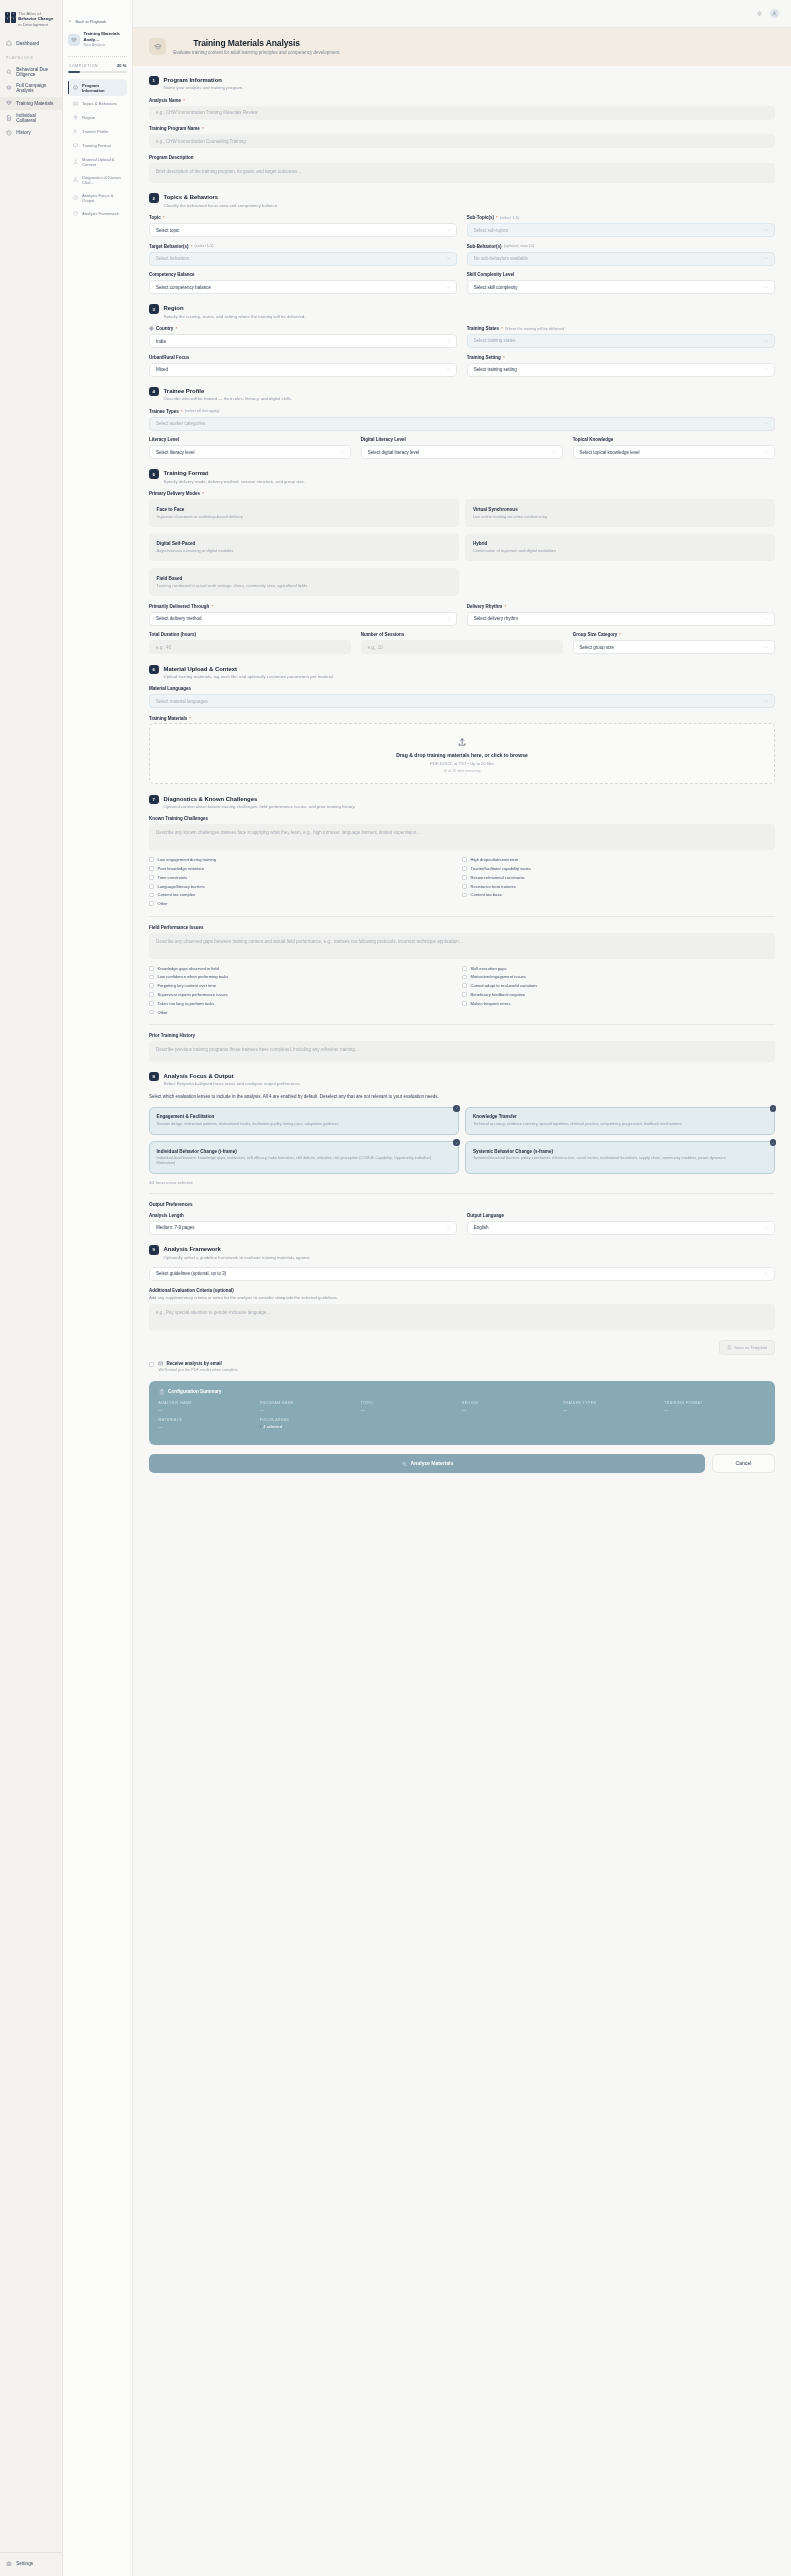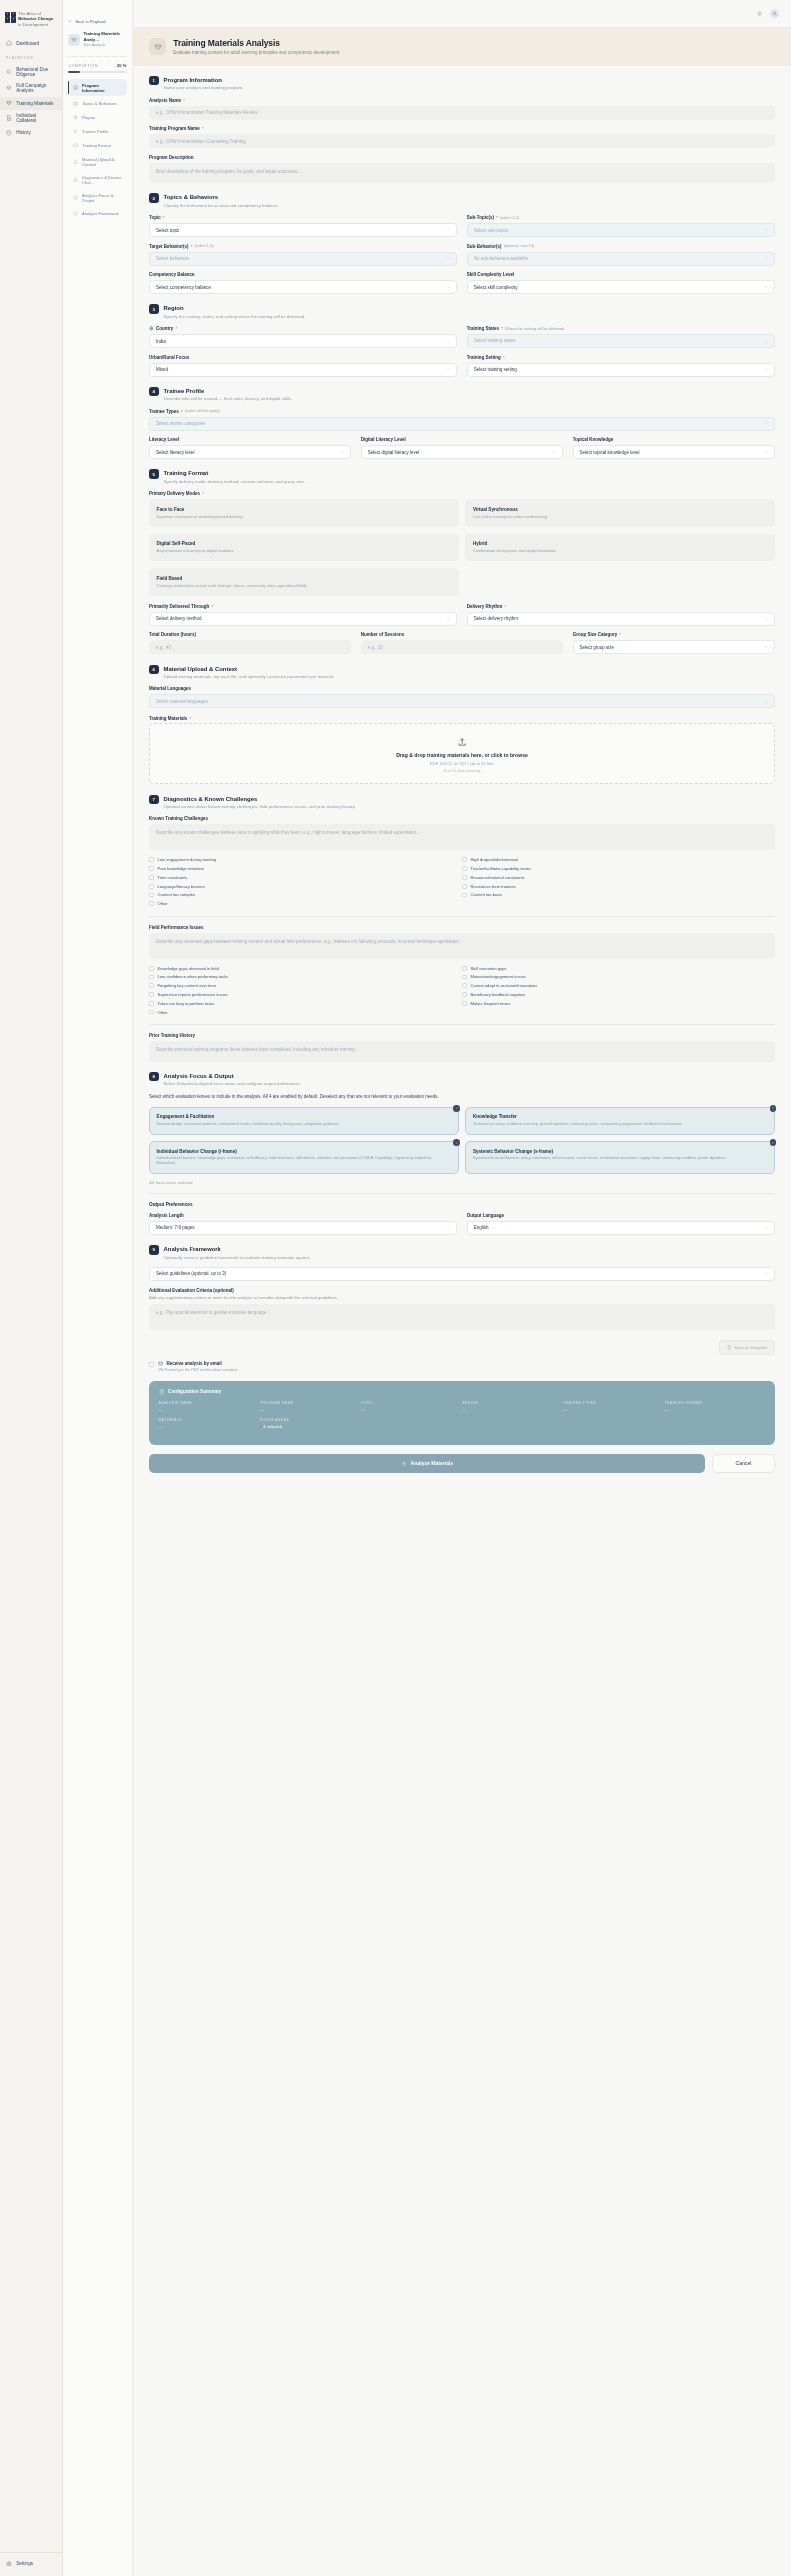--- a/index.html
+++ b/index.html
@@ -71,21 +71,21 @@
   .main { flex: 1 1 auto; background: #f7f7f6; display:flex; flex-direction:column;}
   .topbar { height: 28px; border-bottom: 0.7px solid #eceae6; display:flex; align-items:center; justify-content:flex-end; gap:5.9px; padding-right: 11.7px; background:#f7f7f6;}
   .tb-icon { width: 9.5px;height:9.5px;border-radius:50%;display:flex;align-items:center;justify-content:center;cursor:pointer;}
   .tb-icon svg { width:5.1px;height:5.1px;stroke:#8a93a0;fill:none;stroke-width:1.5;}
   .tb-icon.avatar { background:#dfe6ec; }
   .tb-icon.avatar svg { stroke:#53647a; }
 
   .hero { background: #f2ece2; padding: 10.3px 16px; display:flex; gap:7.3px; align-items:center;}
   .hero-ico { width: 17px;height:17px;border-radius:5.1px;background:#e7ded0;display:flex;align-items:center;justify-content:center;flex:0 0 17px;}
   .hero-ico svg { width:8px;height:8px;stroke:#5f6b7a;fill:none;stroke-width:1.4;}
-  .hero h1 { font-size: 8.5px; font-weight: 700; letter-spacing:-0.1px; color:#16202e; line-height:10.3px;}
+  .hero h1 { font-size: 8.5px; font-weight: 700; letter-spacing:-0.1px; color:#16202e; line-height:10.3px;margin-left:20px;}
   .hero p { font-size: 4.5px; color:#7d8795; margin-top:1.5px;}
 
   .formwrap { padding: 10.3px 16px 0 16px; }
   .sec { margin-bottom: 10.3px; }
   .sec-head { display:flex; gap:5.1px; align-items:flex-start; margin-bottom:7.3px;}
   .sec-num {
     width:9.5px;height:9.5px;border-radius:2.9px;background:#223046;color:#fff;
     font-size:4.4px;font-weight:700;display:flex;align-items:center;justify-content:center;flex:0 0 9.5px;
   }
   .sec-t { font-size:5.9px; font-weight:700; color:#16202e; line-height:8px;}

